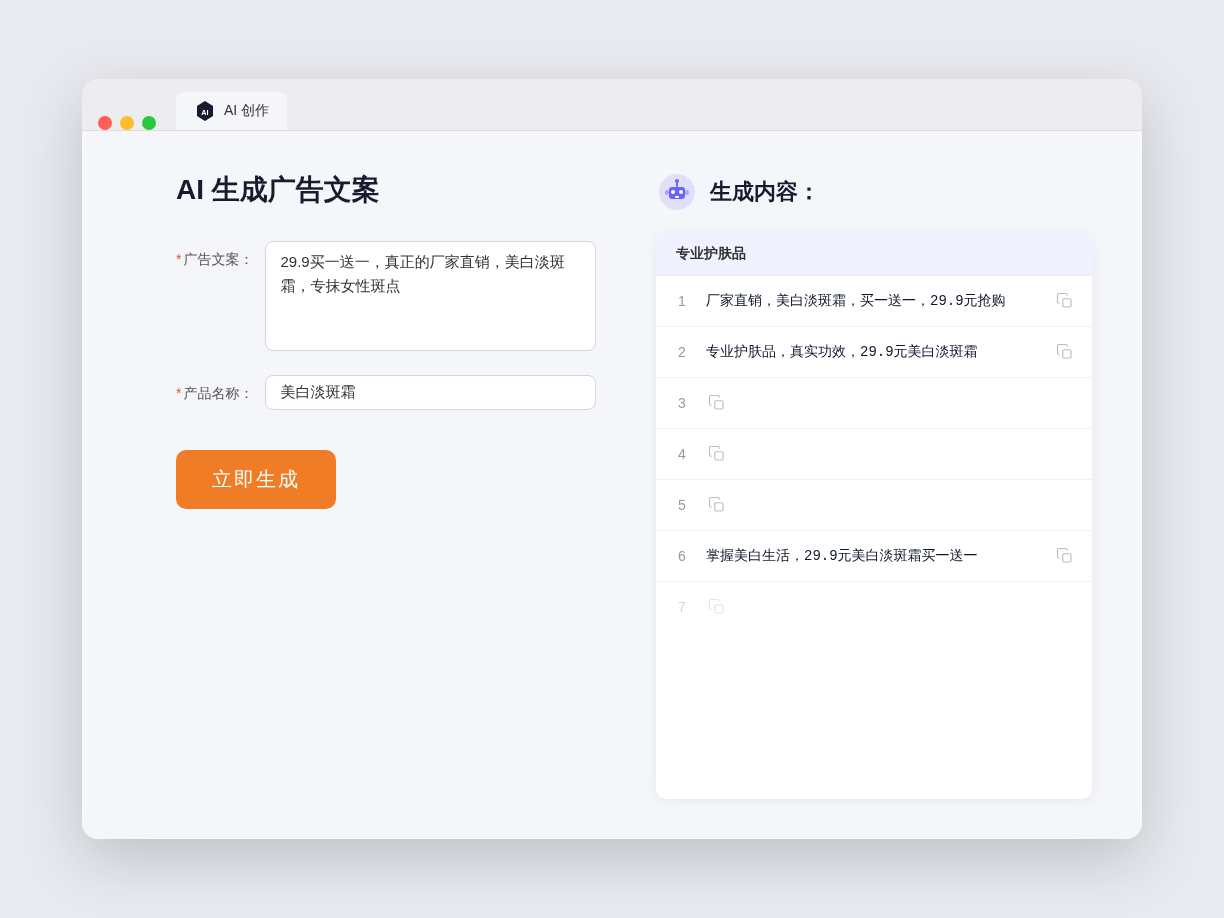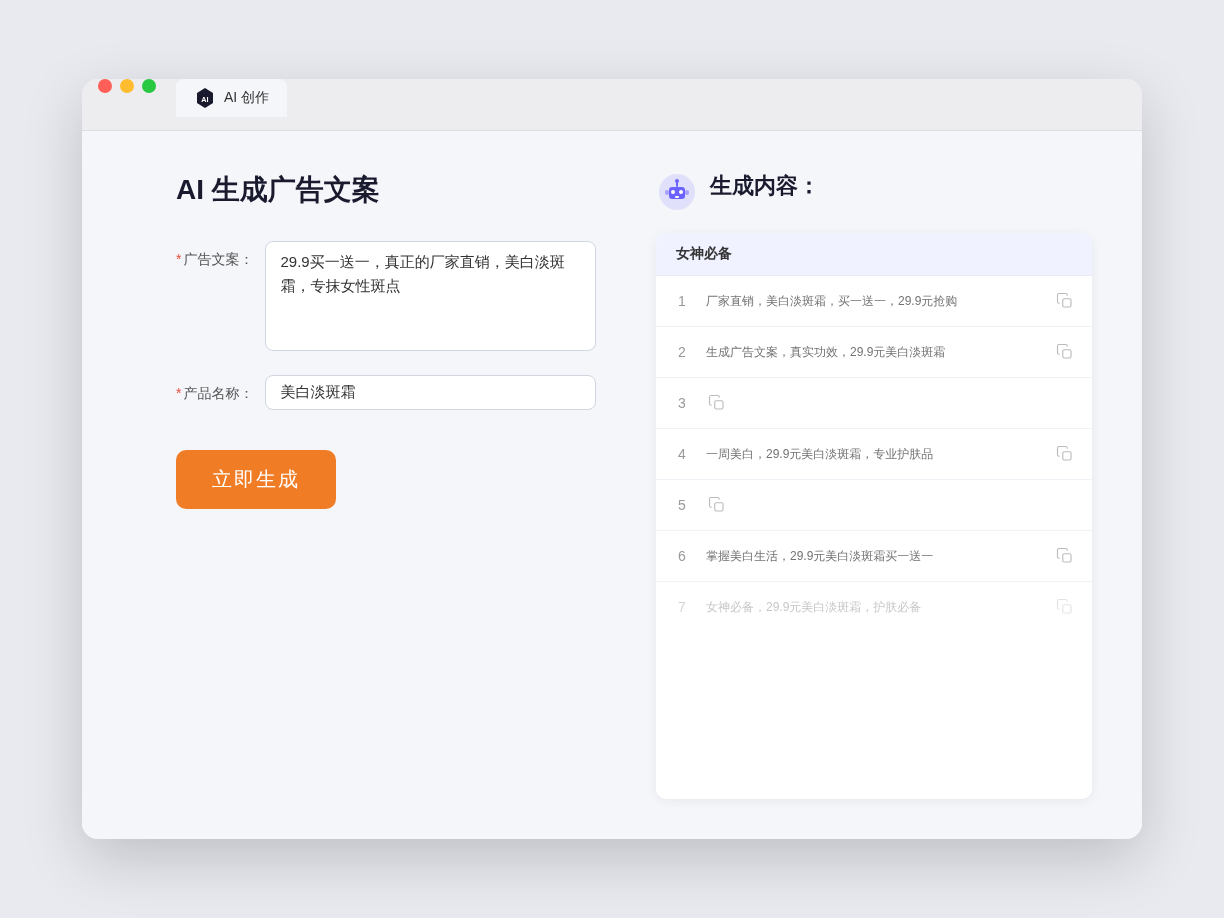--- a/index.html
+++ b/index.html
@@ -23,21 +23,21 @@
       box-shadow: 0 20px 60px rgba(0,0,0,0.18);
       overflow: hidden;
       display: flex;
       flex-direction: column;
     }
 
     .browser-titlebar {
       background: #ededf0;
       height: 52px;
       display: flex;
-      align-items: flex-start;
+      align-items: flex-end;
       padding: 0 16px;
       gap: 12px;
       border-bottom: 1px solid #ddd;
       flex-shrink: 0;
     }
 
     .traffic-lights {
       display: flex;
       gap: 8px;
       margin-right: 8px;
@@ -150,20 +150,21 @@
 
     
     .right-panel {
       flex: 1;
       display: flex;
       flex-direction: column;
     }
 
     .result-header {
       display: flex;
+      align-items: center;
       gap: 12px;
       margin-bottom: 20px;
     }
 
     .result-title {
       font-size: 22px;
       font-weight: 600;
       color: #1a1a2e;
     }
 
@@ -208,23 +209,24 @@
     .row-number {
       font-size: 14px;
       color: #999;
       min-width: 20px;
       text-align: center;
       flex-shrink: 0;
     }
 
     .row-text {
       flex: 1;
-      font-size: 12px;
-      color: #737373;
+      font-size: 14px;
+      color: #0f172a;
       line-height: 1.5;
+      font-family: Liberation Mono, monospace;
     }
 
     .copy-icon {
       width: 22px;
       height: 22px;
       flex-shrink: 0;
       cursor: pointer;
       color: #bbb;
       display: flex;
       align-items: center;
@@ -291,57 +293,56 @@
           <rect x="19" y="25" width="4" height="2" rx="1" fill="white"></rect>
           <rect x="20" y="11" width="2" height="5" rx="1" fill="#6c63ff"></rect>
           <circle cx="21" cy="10" r="2" fill="#6c63ff"></circle>
           <rect x="9" y="19" width="4" height="5" rx="2" fill="#6c63ff" opacity="0.5"></rect>
           <rect x="29" y="19" width="4" height="5" rx="2" fill="#6c63ff" opacity="0.5"></rect>
         </svg>
         <span class="result-title">生成内容：</span>
       </div>
 
       <div class="result-table">
-        <div class="result-table-header">女神必备</div>
+        <div class="result-table-header">专业护肤品</div>
 
         <div class="result-row">
           <span class="row-number">1</span>
           <span class="row-text">厂家直销，美白淡斑霜，买一送一，29.9元抢购</span>
           <span class="copy-icon">
             <svg viewBox="0 0 24 24" fill="none" stroke="currentColor" stroke-width="1.5">
               <rect x="9" y="9" width="11" height="11" rx="2" stroke-linejoin="round"></rect>
               <path d="M5 15H4a2 2 0 01-2-2V4a2 2 0 012-2h9a2 2 0 012 2v1" stroke-linejoin="round"></path>
             </svg>
           </span>
         </div>
 
         <div class="result-row">
           <span class="row-number">2</span>
-          <span class="row-text">生成广告文案，真实功效，29.9元美白淡斑霜</span>
+          <span class="row-text">专业护肤品，真实功效，29.9元美白淡斑霜</span>
           <span class="copy-icon">
             <svg viewBox="0 0 24 24" fill="none" stroke="currentColor" stroke-width="1.5">
               <rect x="9" y="9" width="11" height="11" rx="2" stroke-linejoin="round"></rect>
               <path d="M5 15H4a2 2 0 01-2-2V4a2 2 0 012-2h9a2 2 0 012 2v1" stroke-linejoin="round"></path>
             </svg>
           </span>
         </div>
 
         <div class="result-row">
           <span class="row-number">3</span>
           <span class="copy-icon">
             <svg viewBox="0 0 24 24" fill="none" stroke="currentColor" stroke-width="1.5">
               <rect x="9" y="9" width="11" height="11" rx="2" stroke-linejoin="round"></rect>
               <path d="M5 15H4a2 2 0 01-2-2V4a2 2 0 012-2h9a2 2 0 012 2v1" stroke-linejoin="round"></path>
             </svg>
           </span>
         </div>
 
         <div class="result-row">
           <span class="row-number">4</span>
-          <span class="row-text">一周美白，29.9元美白淡斑霜，专业护肤品</span>
           <span class="copy-icon">
             <svg viewBox="0 0 24 24" fill="none" stroke="currentColor" stroke-width="1.5">
               <rect x="9" y="9" width="11" height="11" rx="2" stroke-linejoin="round"></rect>
               <path d="M5 15H4a2 2 0 01-2-2V4a2 2 0 012-2h9a2 2 0 012 2v1" stroke-linejoin="round"></path>
             </svg>
           </span>
         </div>
 
         <div class="result-row">
           <span class="row-number">5</span>
@@ -359,21 +360,20 @@
           <span class="copy-icon">
             <svg viewBox="0 0 24 24" fill="none" stroke="currentColor" stroke-width="1.5">
               <rect x="9" y="9" width="11" height="11" rx="2" stroke-linejoin="round"></rect>
               <path d="M5 15H4a2 2 0 01-2-2V4a2 2 0 012-2h9a2 2 0 012 2v1" stroke-linejoin="round"></path>
             </svg>
           </span>
         </div>
 
         <div class="result-row faded">
           <span class="row-number">7</span>
-          <span class="row-text">女神必备，29.9元美白淡斑霜，护肤必备</span>
           <span class="copy-icon">
             <svg viewBox="0 0 24 24" fill="none" stroke="currentColor" stroke-width="1.5">
               <rect x="9" y="9" width="11" height="11" rx="2" stroke-linejoin="round"></rect>
               <path d="M5 15H4a2 2 0 01-2-2V4a2 2 0 012-2h9a2 2 0 012 2v1" stroke-linejoin="round"></path>
             </svg>
           </span>
         </div>
 
       </div>
     </div>

